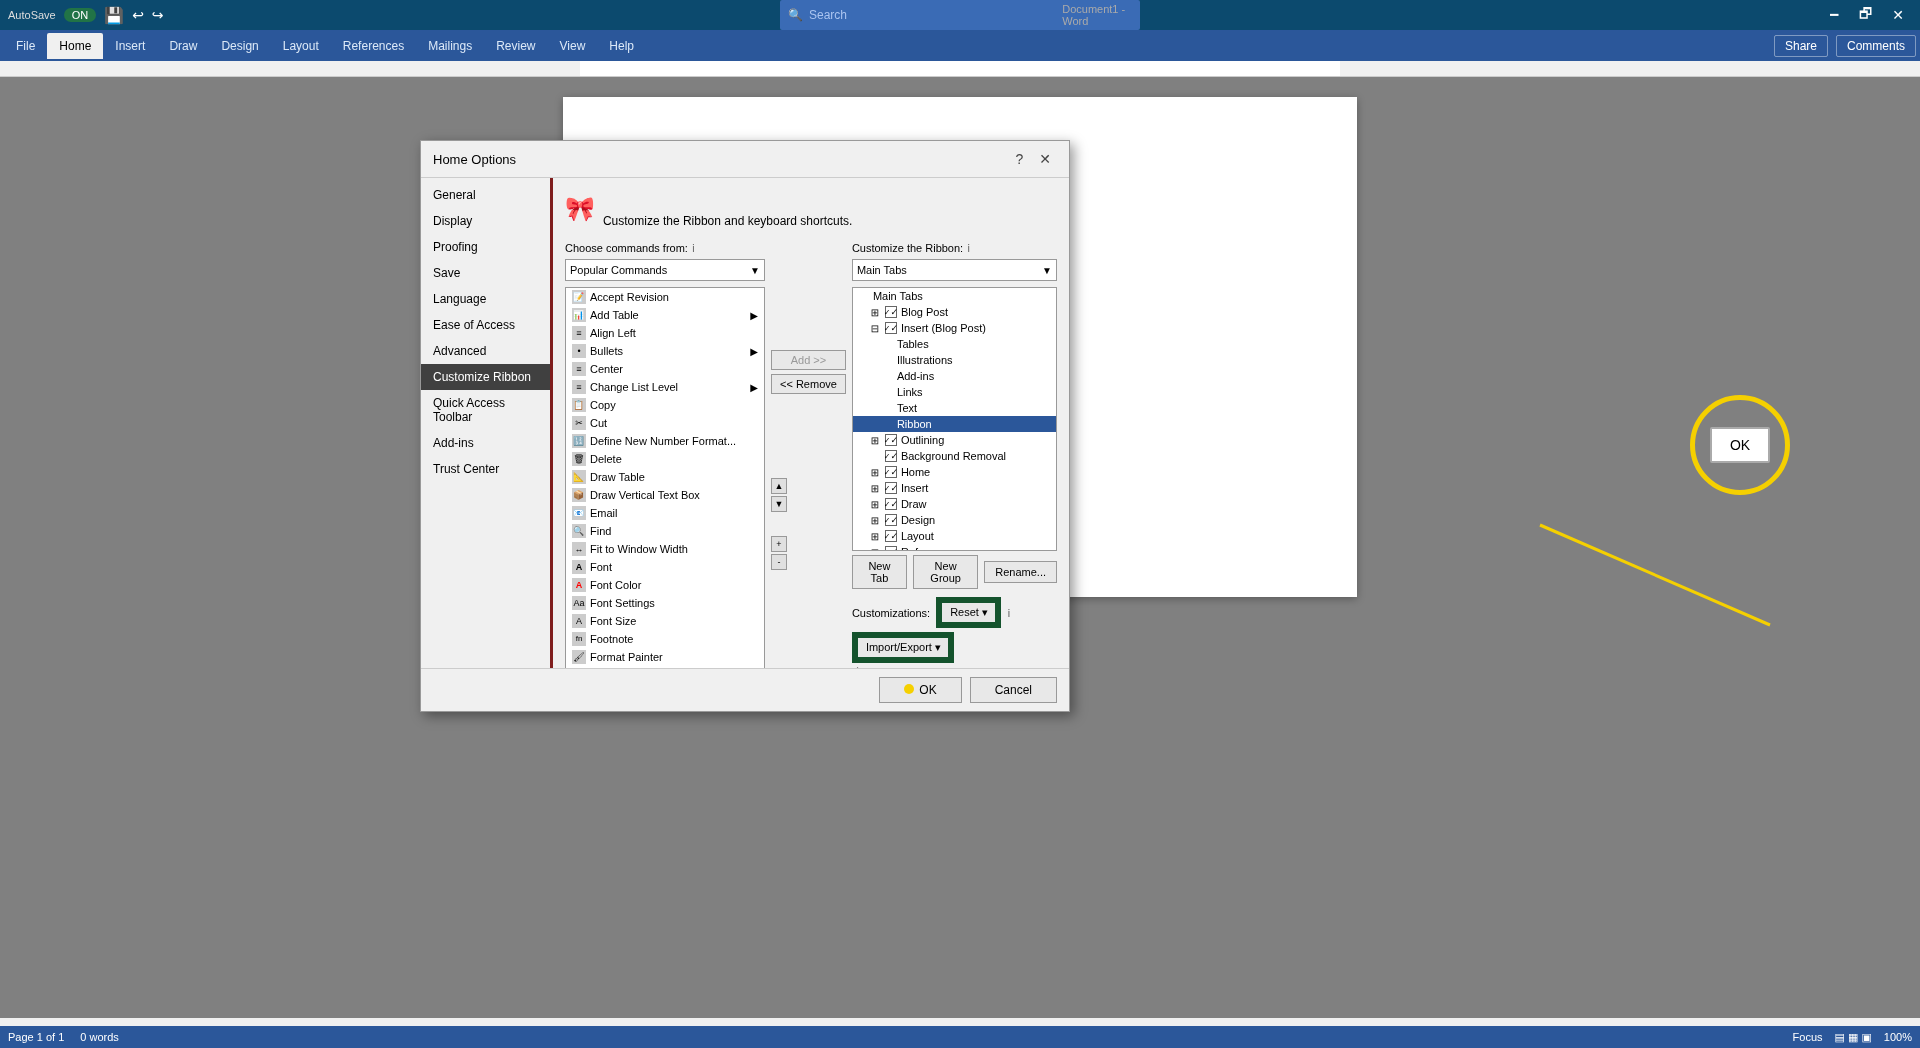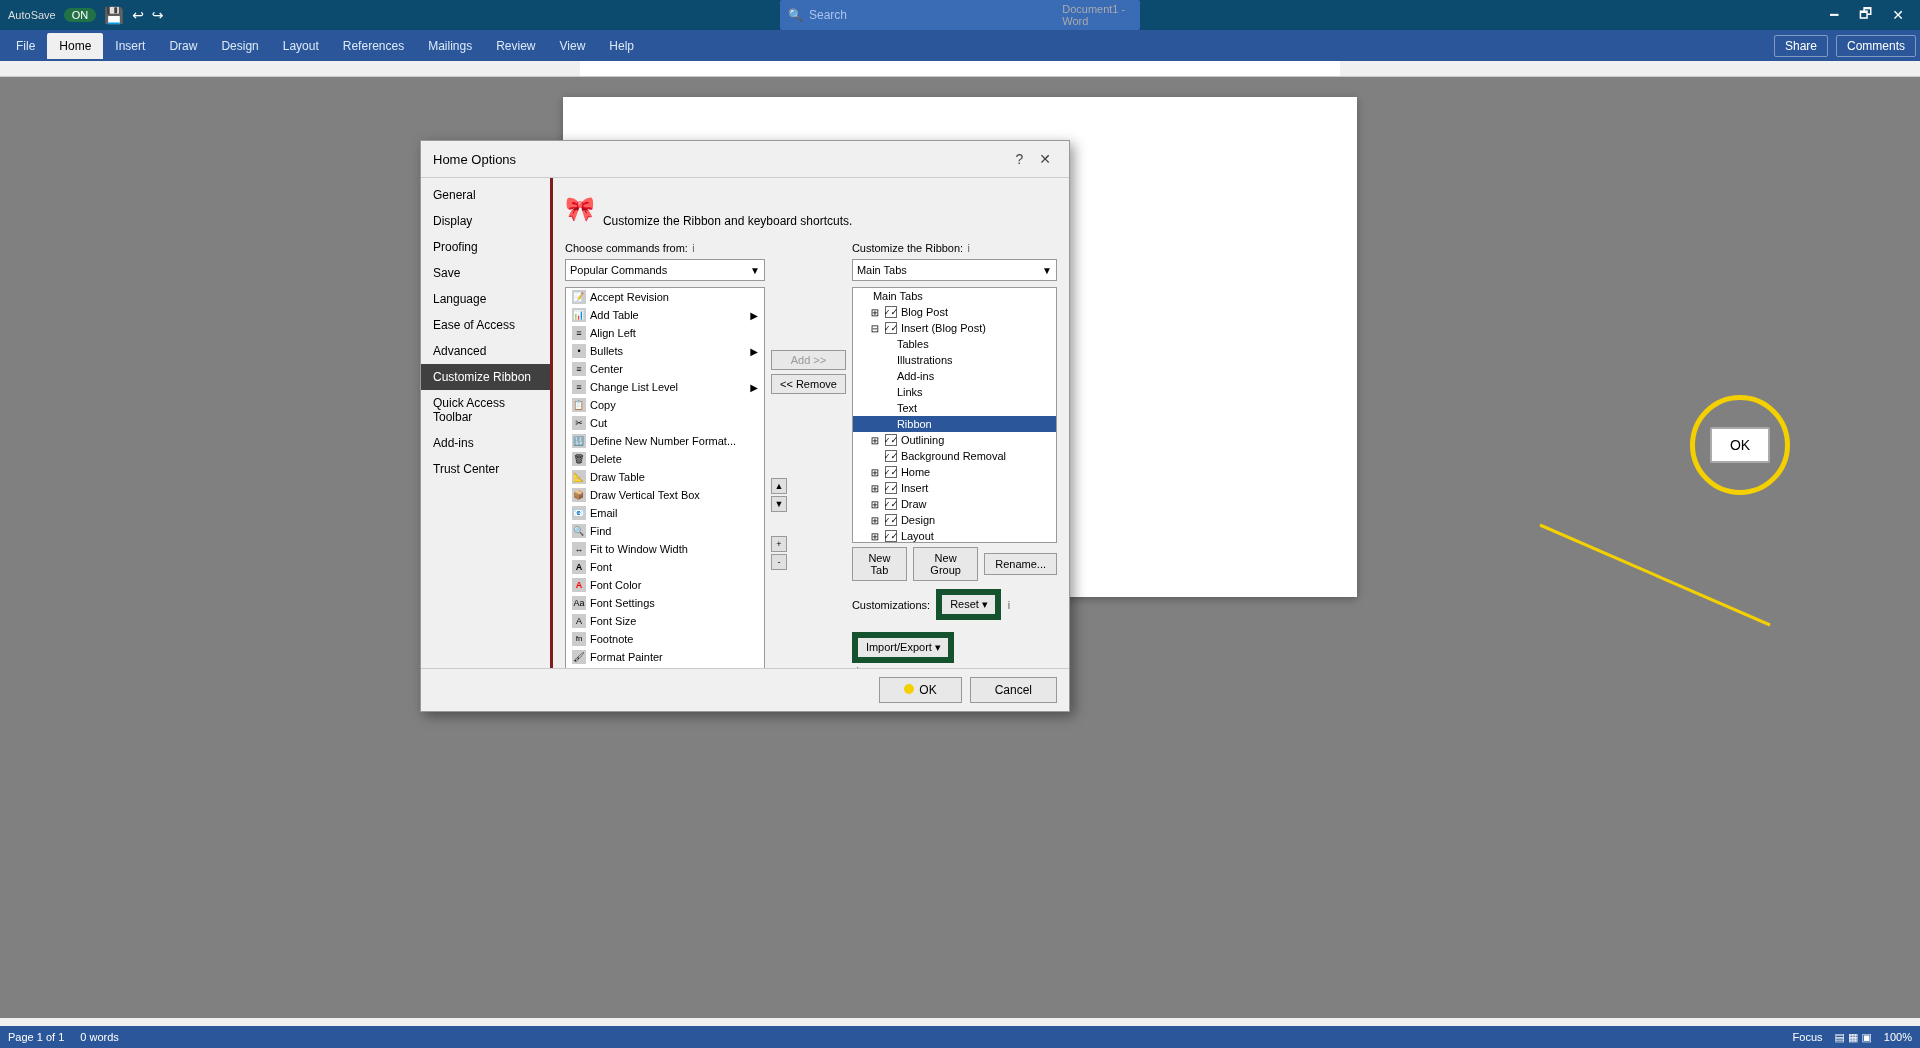--- a/index.html
+++ b/index.html
@@ -421,21 +421,21 @@
             <div class="bottom-btns">
               <button class="bottom-btn">New Tab</button>
               <button class="bottom-btn">New Group</button>
               <button class="bottom-btn">Rename...</button>
             </div>
             <div class="customizations-row">
               <span>Customizations:</span>
               <button class="import-export-btn">Reset ▾</button>
               <span class="info-icon">ℹ</span>
             </div>
-            <div style="margin-top:12px;">
+            <div style="margin-top:4px;">
               <button class="import-export-btn">Import/Export ▾</button>
               <span class="info-icon" style="margin-left:4px;">ℹ</span>
             </div>
           </div>
         </div>
 
       </div>
     </div>
 
     <div class="dialog-footer">

